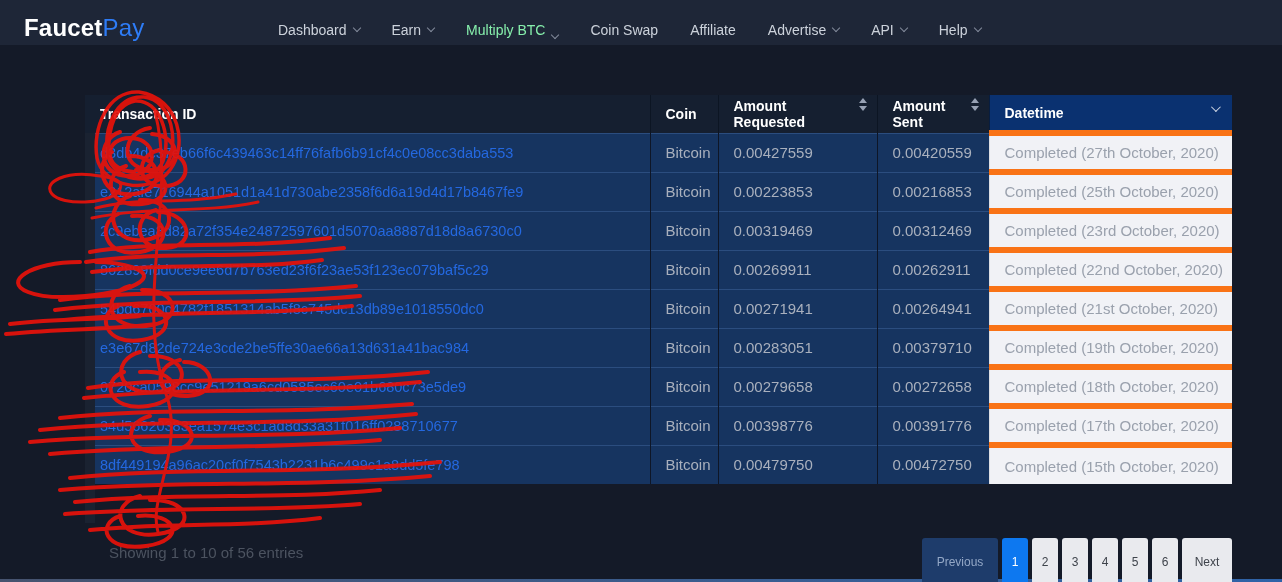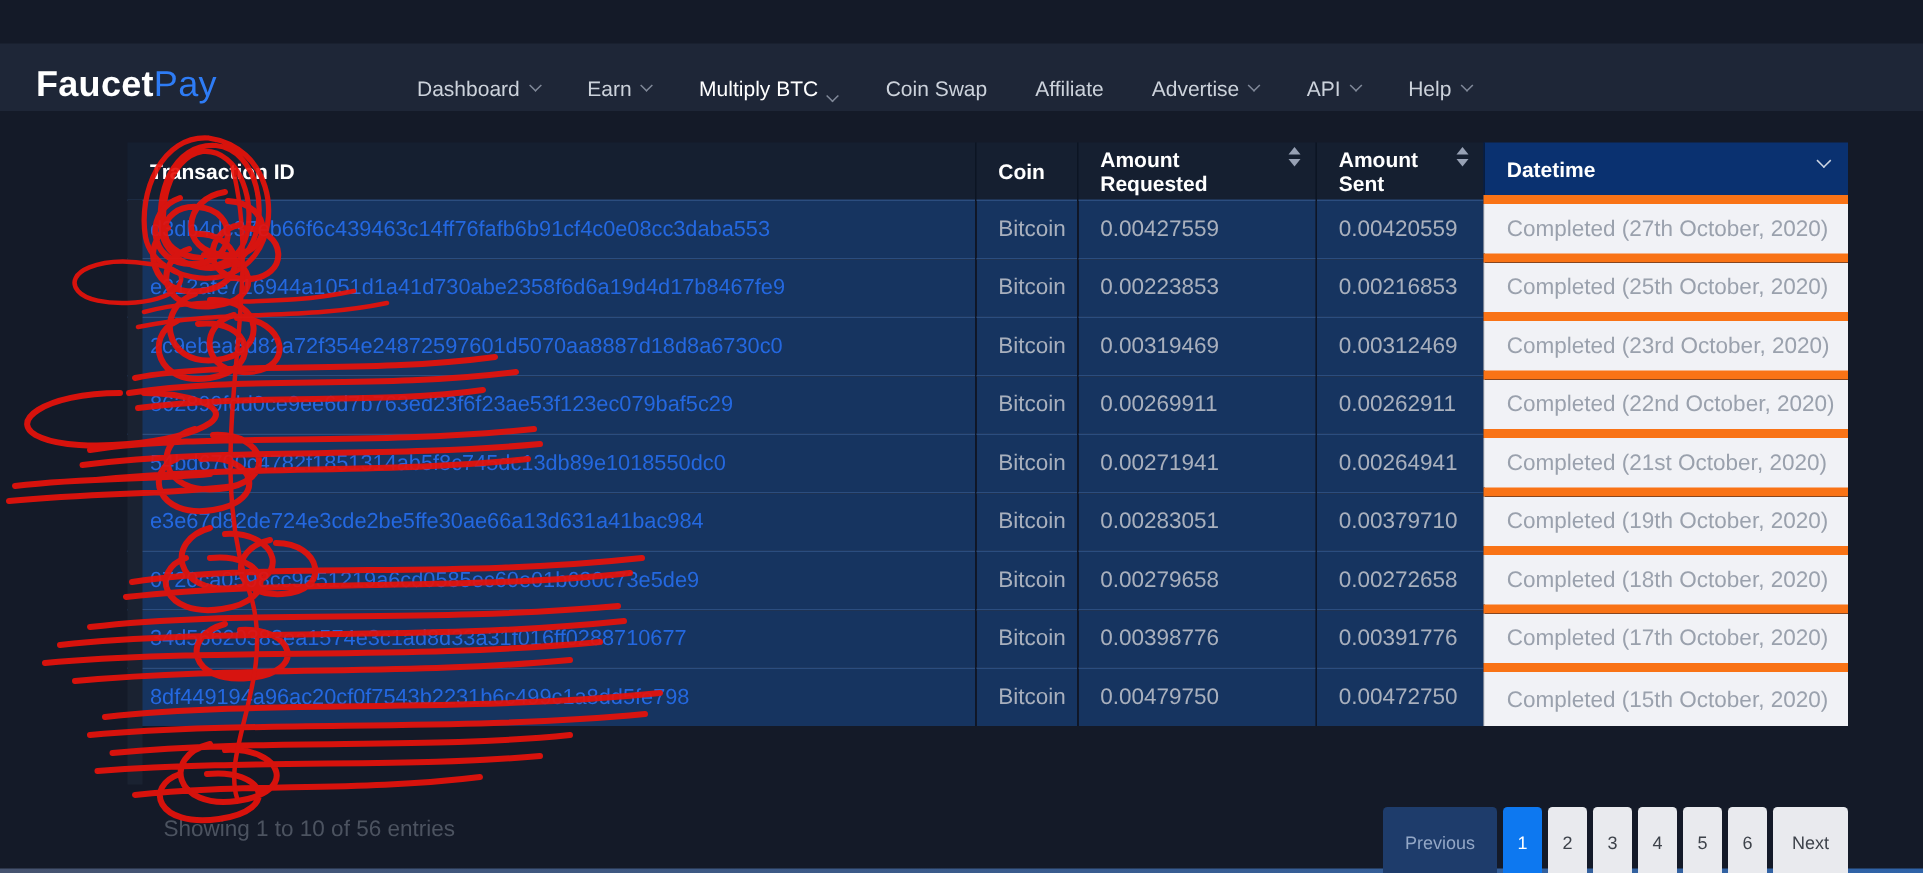--- a/index.html
+++ b/index.html
@@ -6,38 +6,37 @@
   html,body { width:1282px; height:582px; }
   body {
     position:relative; overflow:hidden;
     background:#141a28;
     font-family:"Liberation Sans", sans-serif;
   }
   
   .navbar {
     position:absolute; top:0; left:0; width:1282px; height:45px;
     background:#1e2637;
-    margin-top:29px;
   }
   .logo {
     position:absolute; left:24px; top:14px;
     font-size:24px; font-weight:bold; color:#ffffff; cursor:pointer;
     letter-spacing:0.2px;
   }
   .logo .pay { color:#2e7cf6; font-weight:normal; }
   .nav-items {
     position:absolute; left:278px; top:0; height:59px;
     display:flex; align-items:center; gap:32px;
   }
   .nav-item {
     display:flex; align-items:center; gap:7px;
     color:#ccd2db; font-size:14px; font-weight:normal; cursor:pointer;
     white-space:nowrap;
   }
-  .nav-item.active { color:#ffffff;align-items:flex-end; }
+  .nav-item.active { color:#86efac;align-items:flex-end; }
   .chev {
     width:6px; height:6px; margin-top:-4px;
     border-right:1.5px solid #828a9a; border-bottom:1.5px solid #828a9a;
     transform:rotate(45deg);
   }
   
   .table-wrap { position:absolute; left:85px; top:95px; width:1147px; }
   table { border-collapse:collapse; table-layout:fixed; width:1147px; }
   thead th {
     height:38px; background:#151f30; color:#ffffff;

